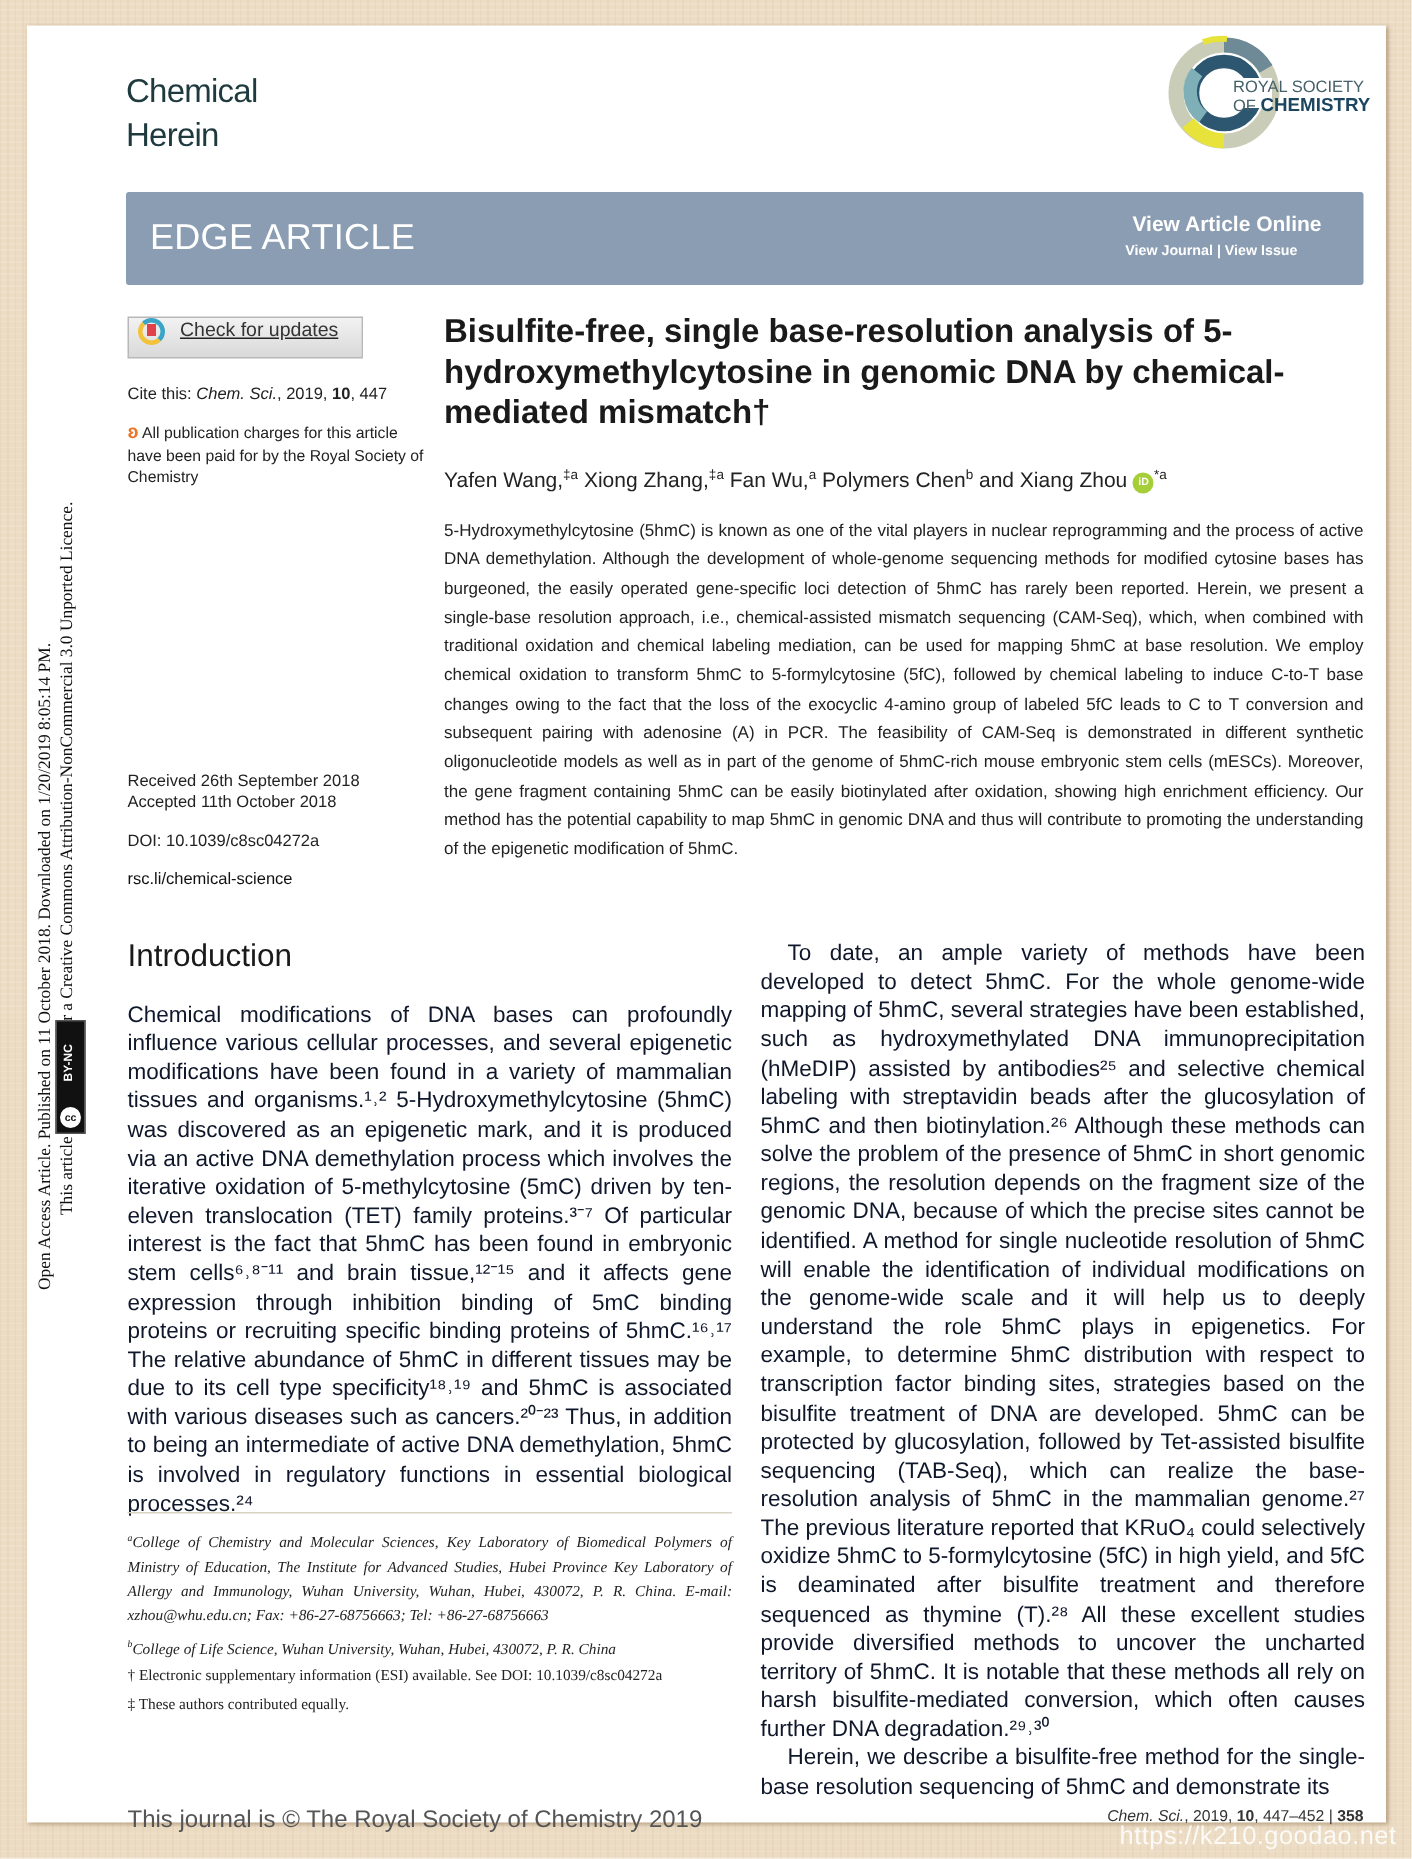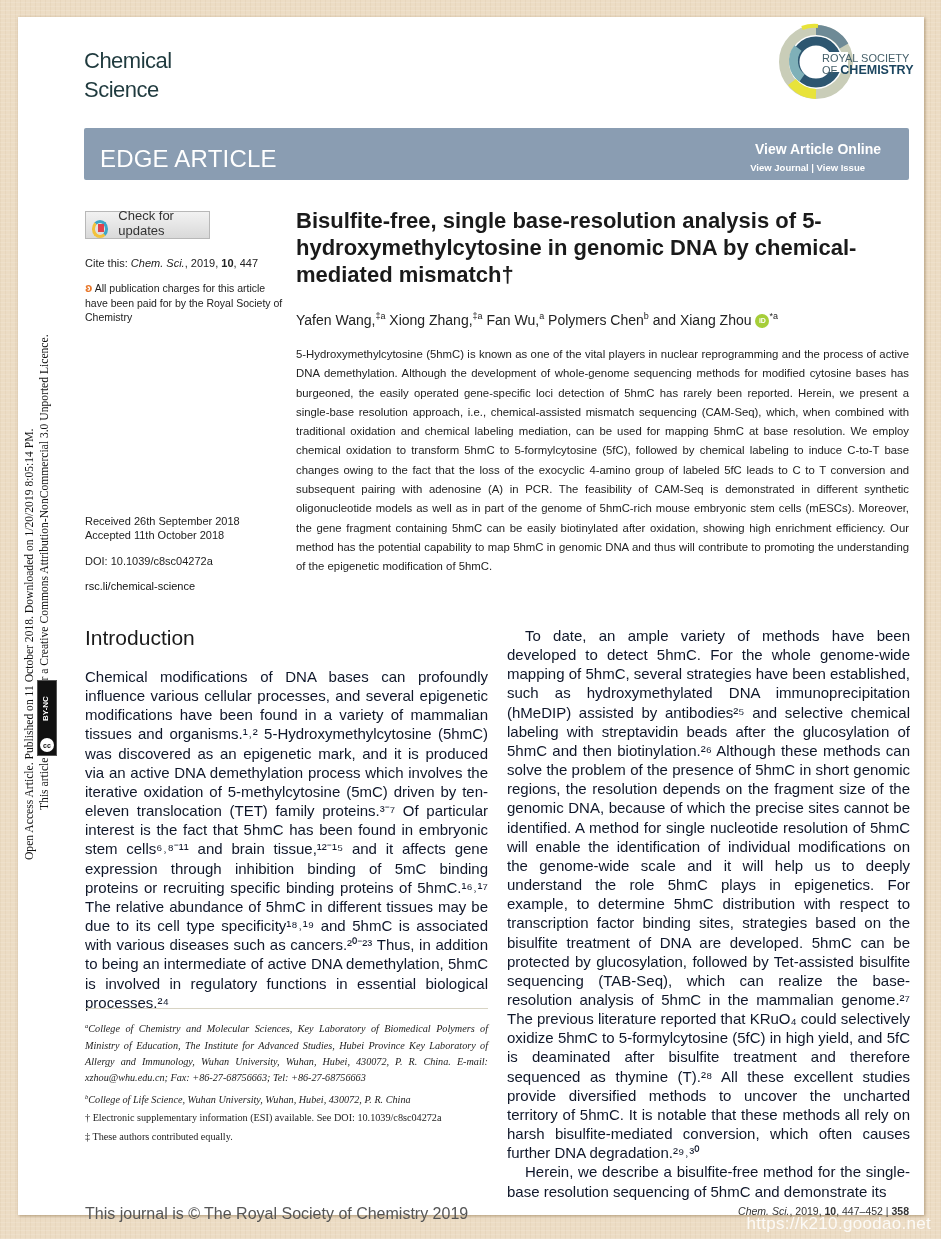--- a/index.html
+++ b/index.html
@@ -46,39 +46,39 @@
     font-size: 22px; line-height: 29px; color: #1f3a3e; letter-spacing: -0.5px;
   }
   .rsc-logo { position: absolute; left: 778px; top: 18px; width: 140px; height: 90px; }
   .rsc-text {
     position: absolute; left: 822px; top: 52px; font-size: 11px; line-height: 12px; color: #46606a;
   }
   .rsc-text b { color: #1c4660; font-size: 12.5px; }
 
   
   .banner {
-    position: absolute; left: 84px; top: 128px; width: 825px; height: 52px;
+    position: absolute; left: 84px; top: 128px; width: 825px; height: 62px;
     background: #8a9db2; border-radius: 2px;
   }
   .banner .type {
     position: absolute; left: 16px; top: 17px; color: #fff; font-size: 24px; letter-spacing: 0.2px;
   }
   .banner .vao {
     position: absolute; right: 28px; top: 13px; color: #fff; font-size: 14px; font-weight: bold;
   }
   .banner .links {
     position: absolute; right: 44px; top: 34px; color: #fff; font-size: 9.5px; font-weight: bold;
   }
   .banner .links span { cursor: pointer; }
 
   
   .cfu {
-    position: absolute; left: 85px; top: 211px; width: 125px; height: 28px;
+    position: absolute; left: 85px; top: 211px; width: 157px; height: 28px;
     background: linear-gradient(#f2f2f2, #d9d9d9); border: 1px solid #b8b8b8; box-sizing: border-box;
-    display: flex; align-items: flex-end;
+    display: flex; align-items: flex-start; text-decoration: underline;
   }
   .cfu .ico {
     width: 18px; height: 18px; margin-left: 6px; border-radius: 50%;
     border: 3px solid #3aa5c7; border-bottom-color: #f2c23c; border-left-color: #f2c23c; box-sizing: border-box;
     position: relative;
   }
   .cfu .ico::after {
     content: ""; position: absolute; left: 3px; top: 1px; width: 6px; height: 8px; background: #e0414b;
   }
   .cfu .lbl { margin-left: 10px; font-size: 13px; color: #333; }
@@ -147,21 +147,21 @@
   <div>Open Access Article. Published on 11 October 2018. Downloaded on 1/20/2019 8:05:14 PM.</div>
   <div class="line2">This article is licensed under a Creative Commons Attribution-NonCommercial 3.0 Unported Licence.</div>
 </div>
 <div class="cc-badge">
   <span class="bync">BY-NC</span>
   <span class="cc">cc</span>
 </div>
 
 <div class="journal">
   <div>Chemical</div>
-  <div>Science</div>
+  <div>Herein</div>
 </div>
 
 <svg class="rsc-logo" viewBox="0 0 140 90">
   <circle cx="38" cy="44" r="32" fill="none" stroke="#c9cdb8" stroke-width="10"></circle>
   <path d="M38 12 A32 32 0 0 1 66 28" fill="none" stroke="#6e8a96" stroke-width="10"></path>
   <path d="M14 64 A32 32 0 0 0 38 76" fill="none" stroke="#e8e33a" stroke-width="10"></path>
   <path d="M24 10 A36 36 0 0 1 40 8" fill="none" stroke="#e8e33a" stroke-width="4"></path>
   <circle cx="38" cy="44" r="21" fill="none" stroke="#2d5670" stroke-width="9"></circle>
   <path d="M20 30 A21 21 0 0 0 24 60" fill="none" stroke="#7fb0b8" stroke-width="9"></path>
   <rect x="44" y="34" width="26" height="20" fill="#fff"></rect>

